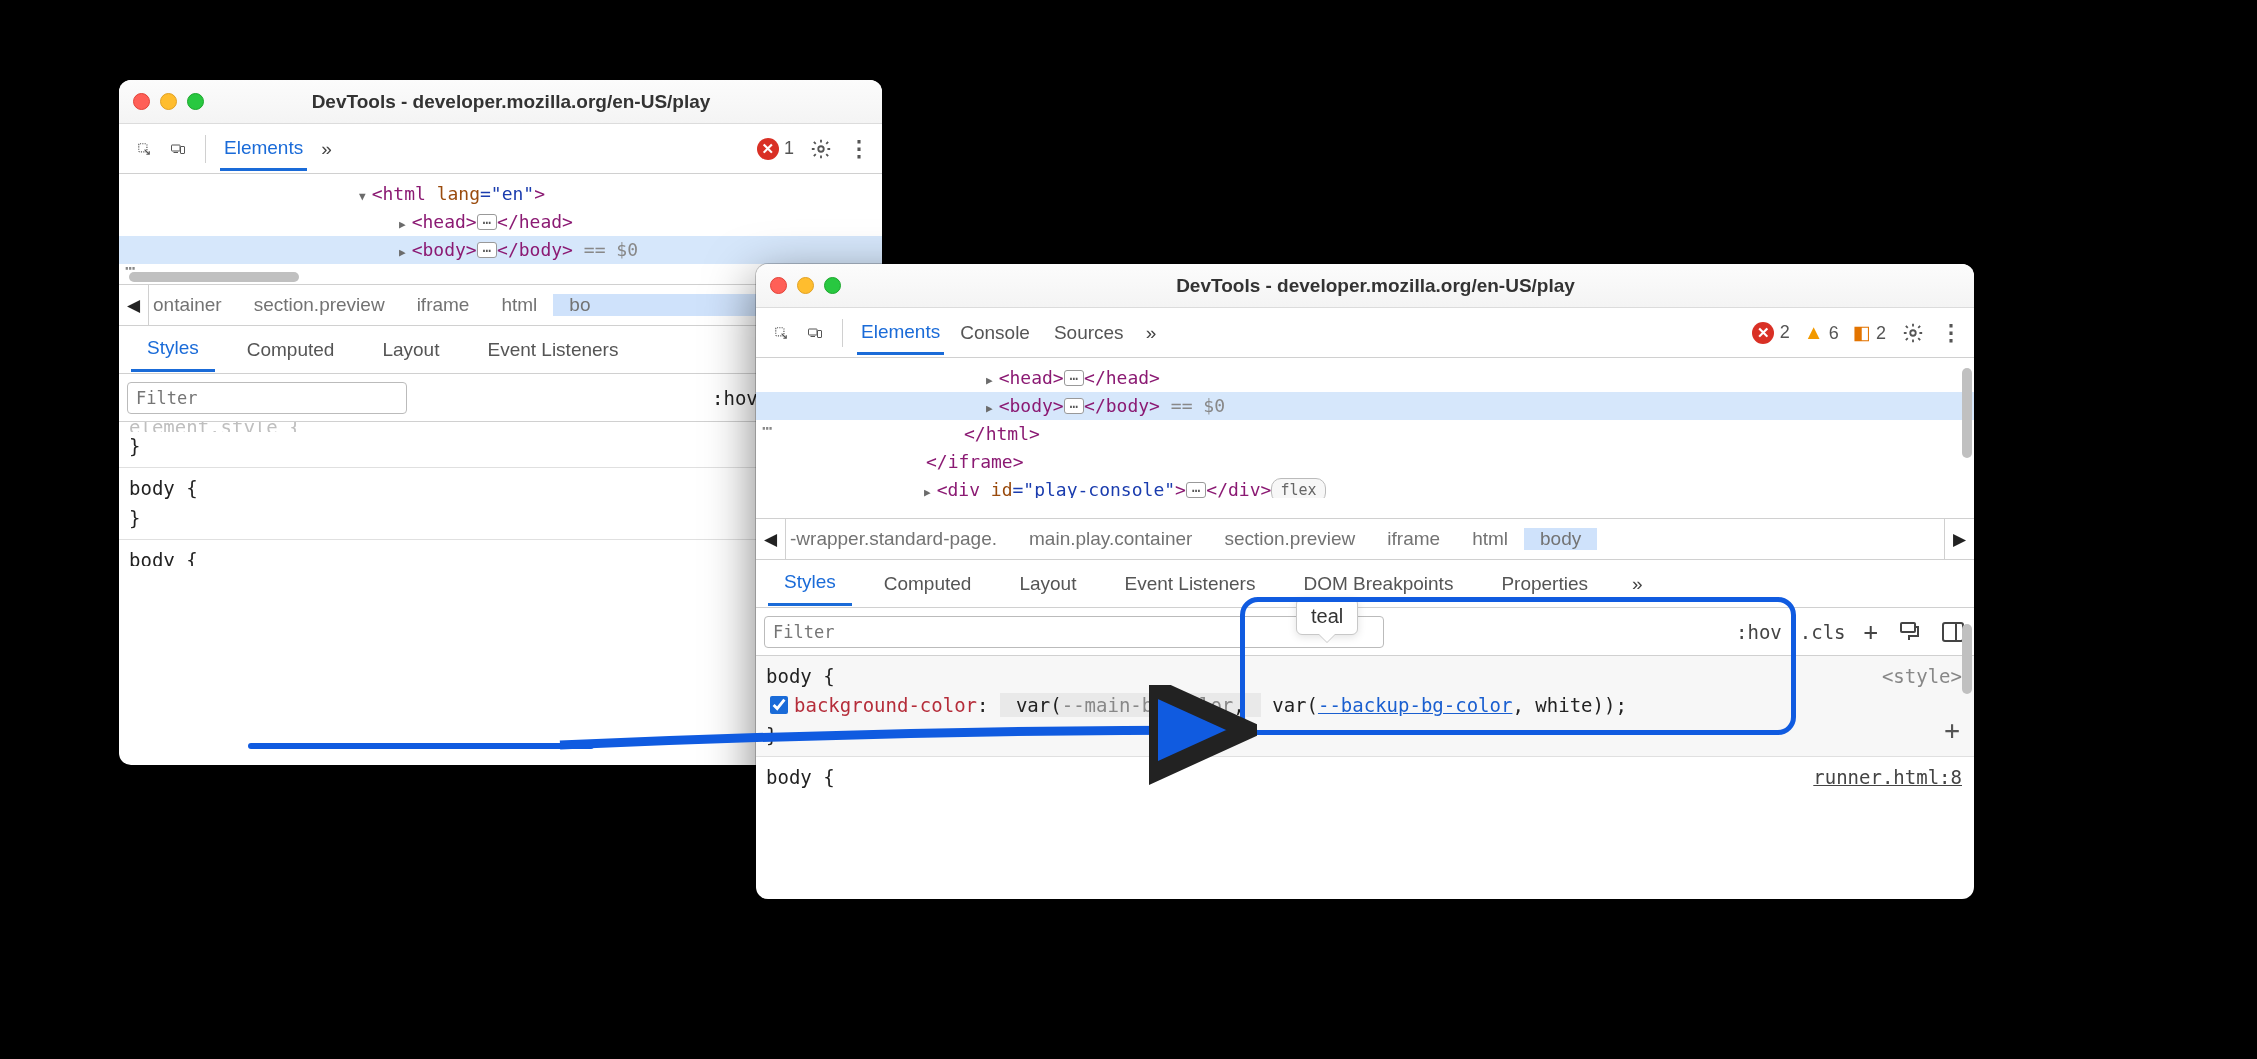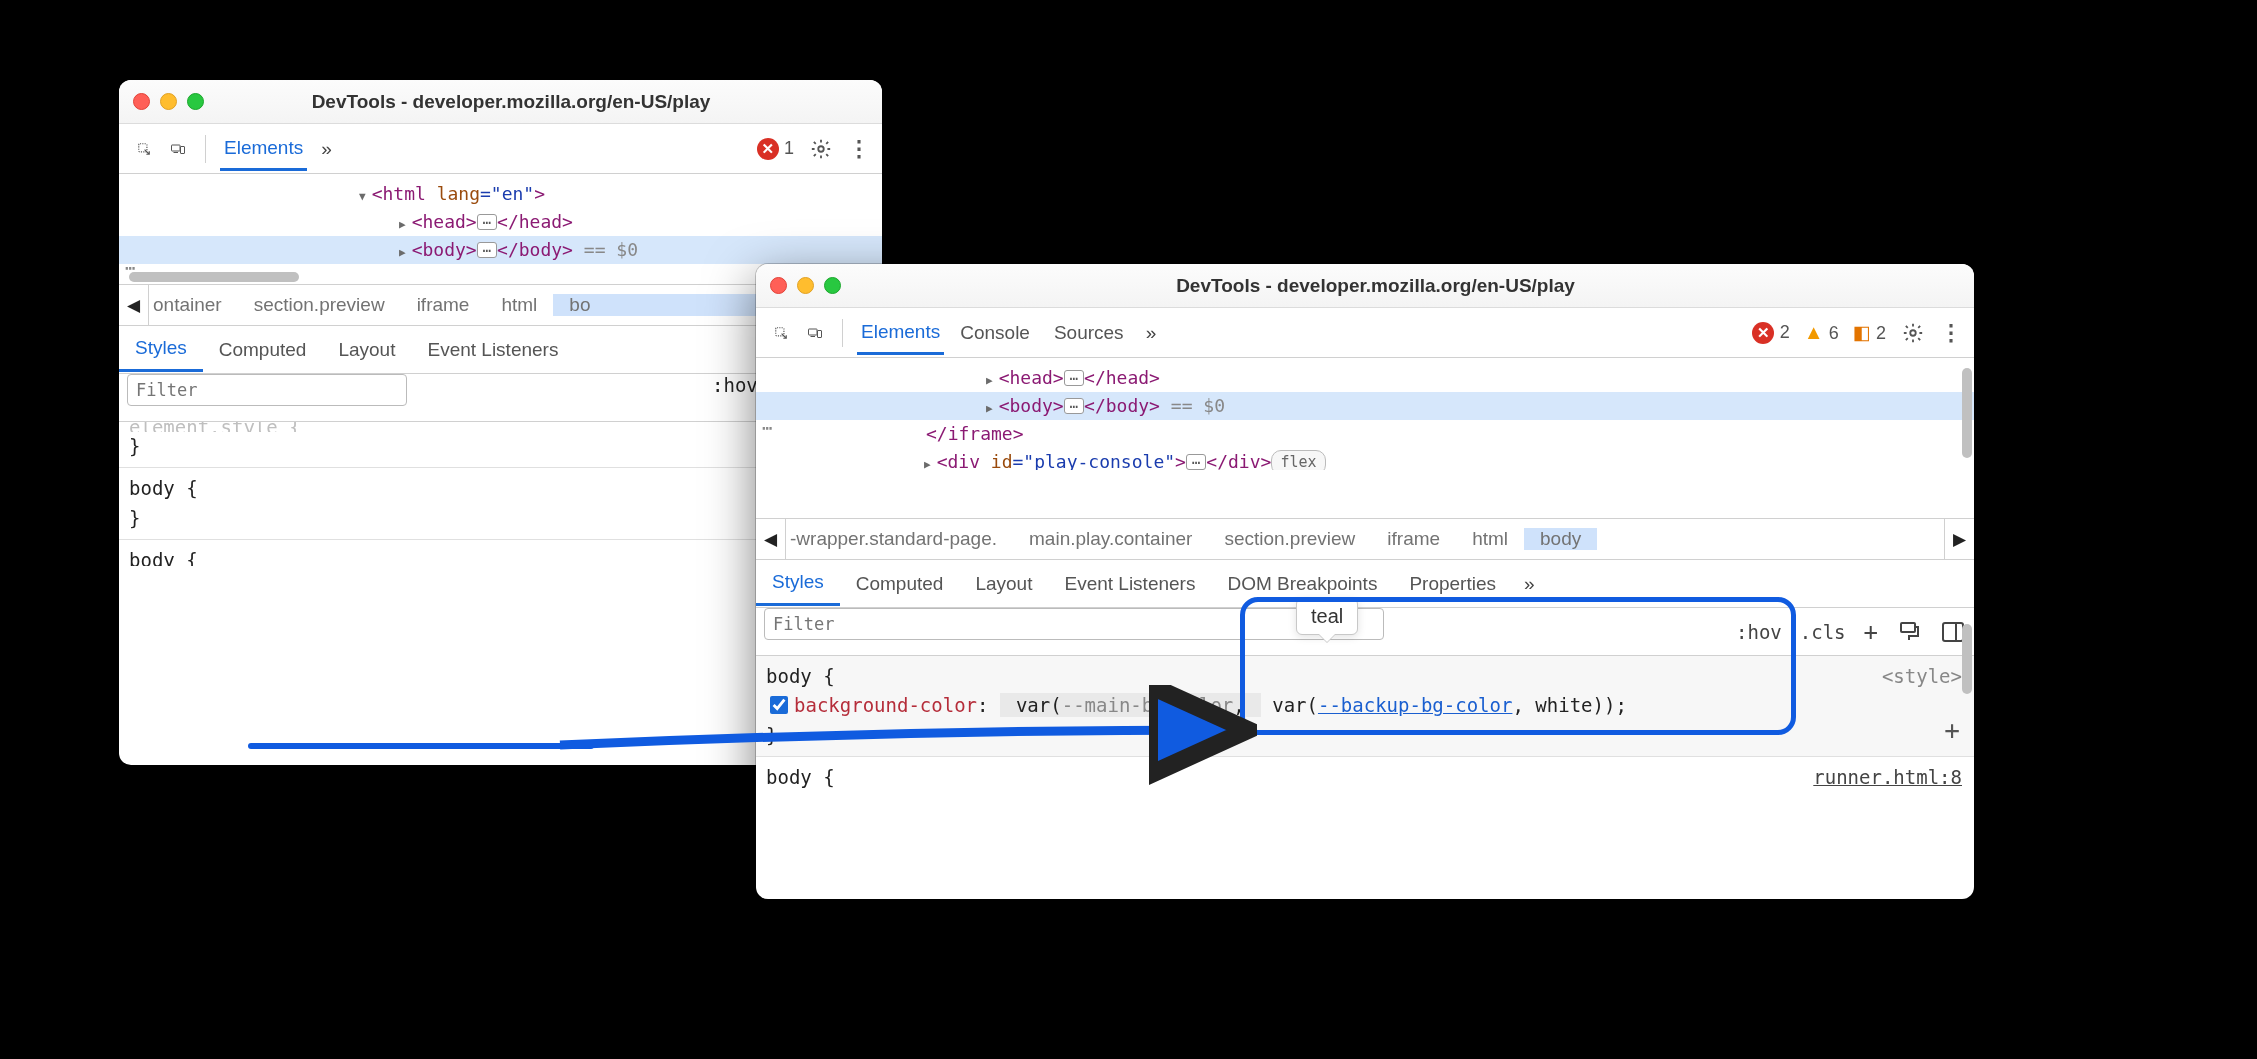--- a/index.html
+++ b/index.html
@@ -30,24 +30,24 @@
 .attr-v{color:#1a3cae}
 .dim{color:#888}
 .ellbtn{display:inline-block;border:1px solid #999;border-radius:3px;padding:0 5px;line-height:14px;font-size:14px;color:#555;background:#fff;vertical-align:1px}
 .disclose::before{content:"▶";font-size:11px;color:#6b6b6b;margin-right:6px}
 .disclose-open::before{content:"▼";font-size:11px;color:#6b6b6b;margin-right:6px}
 .dots-handle{position:absolute;left:0;bottom:2px;color:#888;font-size:18px;letter-spacing:2px;padding:0 6px}
 .breadcrumb{display:flex;align-items:center;border-top:1px solid #d0d0d0;border-bottom:1px solid #d0d0d0;height:42px;font-size:19px;overflow:hidden}
 .bc-btn{width:30px;display:flex;align-items:center;justify-content:center;border-right:1px solid #d0d0d0;height:100%;color:#222;font-size:17px}
 .crumb{padding:0 16px;color:#737373;white-space:nowrap}
 .crumb.sel{background:#cfe2fb}
-.styles-tabs{display:flex;align-items:center;height:48px;border-bottom:1px solid #d0d0d0;gap:0;padding:0 0}
+.styles-tabs{display:flex;align-items:center;height:48px;border-bottom:1px solid #d0d0d0;gap:16px;padding:0 12px}
 .stab{padding:10px 16px;color:#555;cursor:pointer}
 .stab.active{color:#1a6bd8;border-bottom:3px solid #1a6bd8;font-weight:400}
-.filterrow{display:flex;height:48px;border-bottom:1px solid #d0d0d0;padding:0 8px;gap:10px;font-family:Menlo,Consolas,monospace}
+.filterrow{display:flex;align-items:center;height:48px;border-bottom:1px solid #d0d0d0;padding:0 8px;gap:10px;font-family:Menlo,Consolas,monospace}
 .filter-input{width:280px;height:32px;border:1px solid #bbb;border-radius:4px;padding:0 8px;font-family:Menlo,Consolas,monospace;font-size:17px;color:#888}
 .filterrow .spacer{flex:1}
 .plus{font-size:24px;font-weight:300;color:#444}
 .rules{font-family:Menlo,Consolas,monospace;font-size:19px;line-height:1.55;padding:6px 10px;border-bottom:1px solid #e0e0e0;position:relative}
 .rule-src{position:absolute;right:12px;top:6px;color:#888;font-family:Menlo,Consolas,monospace}
 .prop-n{color:#b52d3a}
 .var-name{color:#888}
 .var-link{color:#1a5fd0;text-decoration:underline}
 .cb{width:18px;height:18px;vertical-align:-2px;accent-color:#1a6bd8;margin-right:6px}
 .err-circle{background:#d93025;color:#fff;border-radius:50%;width:22px;height:22px;display:inline-flex;align-items:center;justify-content:center;font-size:15px;font-weight:700}
@@ -207,20 +207,21 @@
           </svg>
         </span>
       <span class="kebab">⋮</span>
     </div>
   </div>
 
   <div class="elements-body">
     <div class="dom-tree" style="height:160px;overflow:hidden;position:relative">
       <div class="dom-line" style="padding-left:230px"><span class="disclose"></span><span class="tag">&lt;head&gt;</span><span class="ellbtn">⋯</span><span class="tag">&lt;/head&gt;</span></div>
       <div class="dom-line selected" style="padding-left:230px"><span class="disclose"></span><span class="tag">&lt;body&gt;</span><span class="ellbtn">⋯</span><span class="tag">&lt;/body&gt;</span><span class="dim"> == $0</span></div>
+      <div class="dom-line" style="padding-left:208px"><span class="tag">&lt;/html&gt;</span></div>
       <div class="dom-line" style="padding-left:170px"><span class="tag">&lt;/iframe&gt;</span></div>
       <div class="dom-line" style="padding-left:168px;overflow:hidden;height:22px"><span class="disclose"></span><span class="tag">&lt;div </span><span class="attr-n">id</span><span class="attr-v">="play-console"</span><span class="tag">&gt;</span><span class="ellbtn">⋯</span><span class="tag">&lt;/div&gt;</span><span class="pill flex-pill">flex</span></div>
       <span class="dots-handle" style="bottom:auto;top:56px">⋯</span>
       <div class="scrollbar-v" style="top:10px;height:90px"></div>
     </div>
 
     <div class="breadcrumb">
       <div class="bc-btn">◀</div>
       <div class="crumb" style="padding-left:4px">-wrapper.standard-page.</div>
       <div class="crumb">main.play.container</div>

